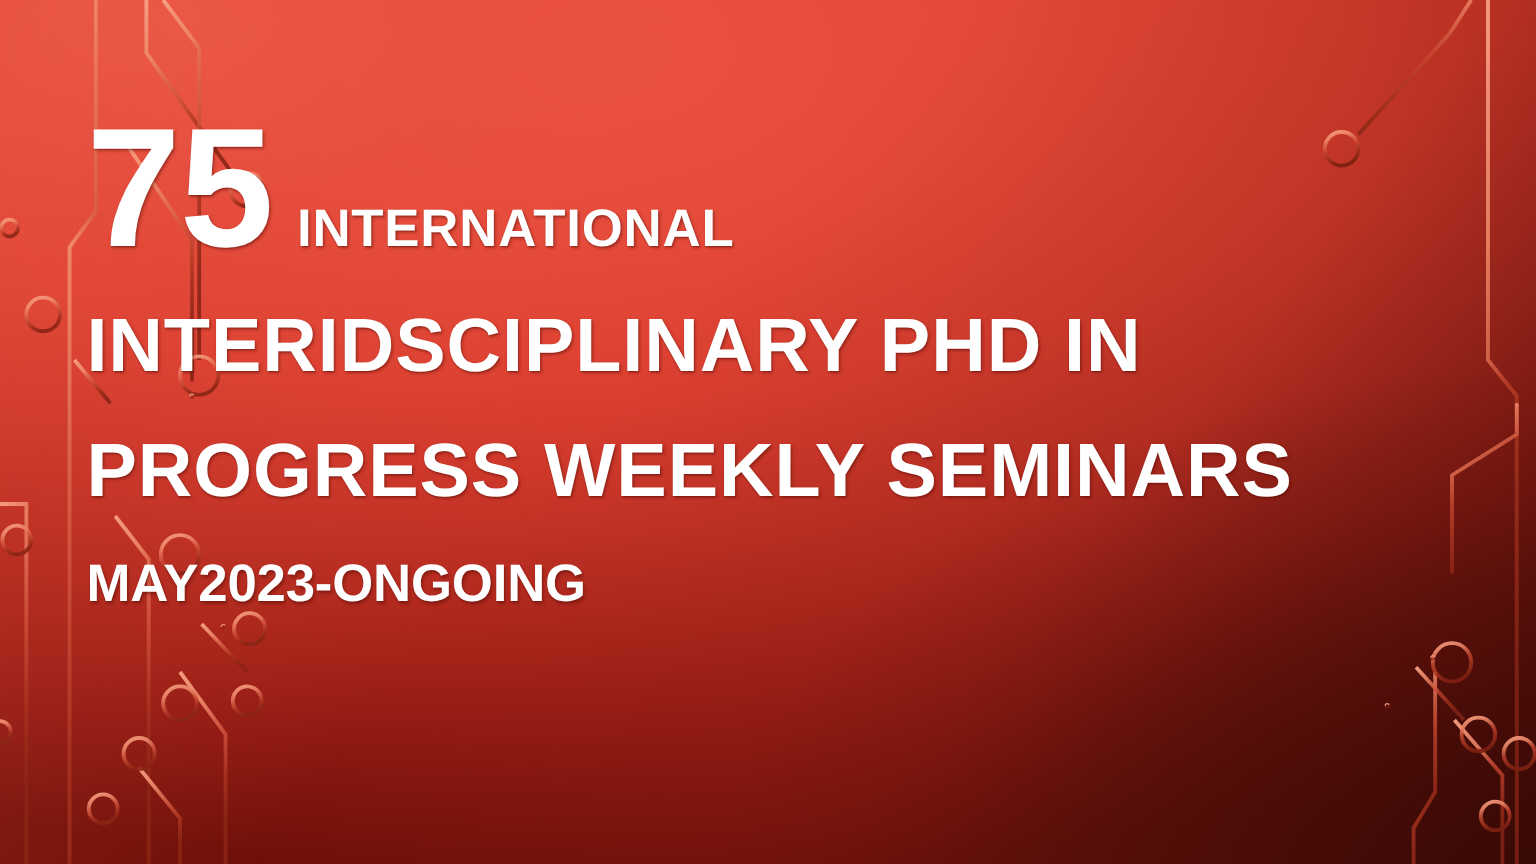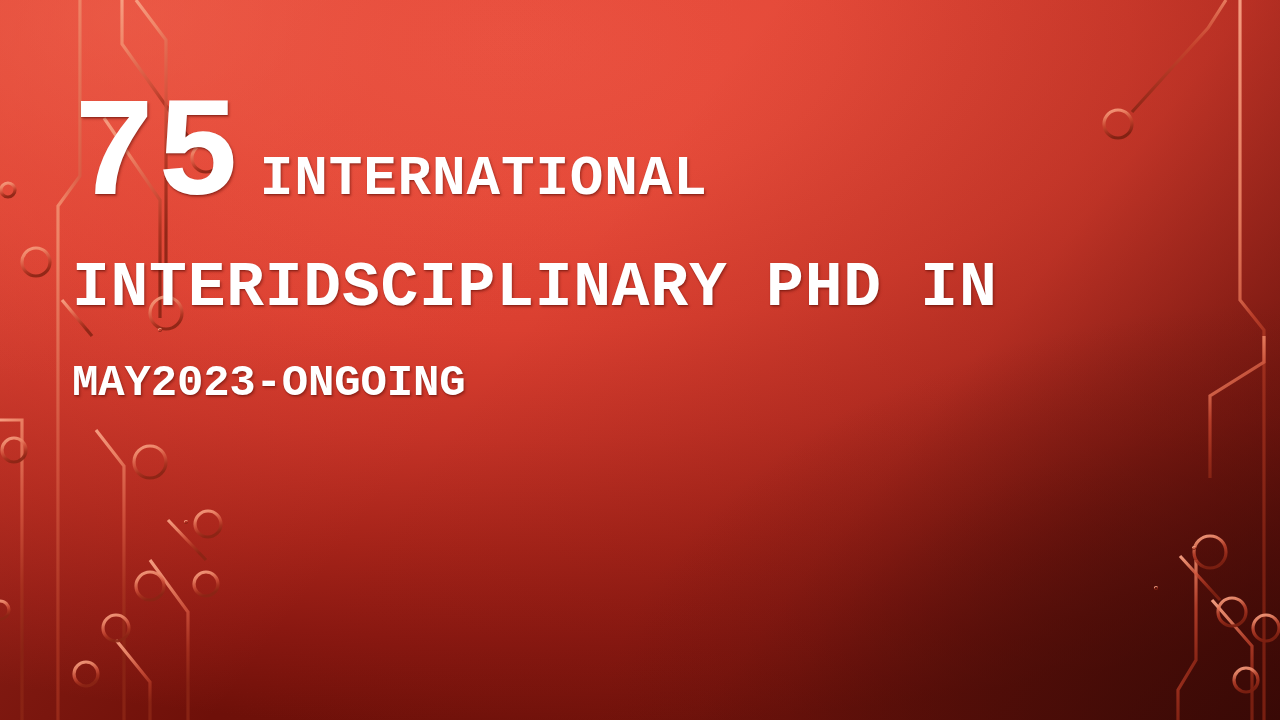--- a/index.html
+++ b/index.html
@@ -7,21 +7,21 @@
     margin: 0;
     padding: 0;
     background: #222;
   }
 
   #slide {
     position: relative;
     width: 1280px;
     height: 720px;
     overflow: hidden;
-    font-family: Liberation Mono, monospace;
+    font-family: Liberation Sans, sans-serif;
     background-color: #4c1d95;
   }
 
   
   .bg-base {
     position: absolute;
     inset: 0;
     background:
       radial-gradient(ellipse 115% 95% at 40% 6%,
         #e9503f 0%,
@@ -96,21 +96,21 @@
     align-items: baseline;
   }
   .bignum {
     font-size: 141px;
     font-weight: 700;
     letter-spacing: -0.005em;
     margin-right: 20px;
     display: inline-block;
   }
   .line1-rest {
-    font-size: 56px;
+    font-size: 44px;
     letter-spacing: 0.015em;
   }
 
   .line2, .line3 {
     font-size: 63px;
     margin-bottom: 41px;
   }
   .line4 {
     font-size: 44px;
     letter-spacing: -0.004em;
@@ -217,17 +217,18 @@
 
   <div class="textblock">
 
     <div class="line line1">
       <span class="bignum">75</span>
       <span class="line1-rest">INTERNATIONAL</span>
     </div>
 
     <div class="line line2">INTERIDSCIPLINARY PHD IN</div>
 
+    <div class="line line3">PROGRESS WEEKLY SEMINARS</div>
 
     <div class="line line4">MAY2023-ONGOING</div>
 
   </div>
 </div>
 
 </body></html>

